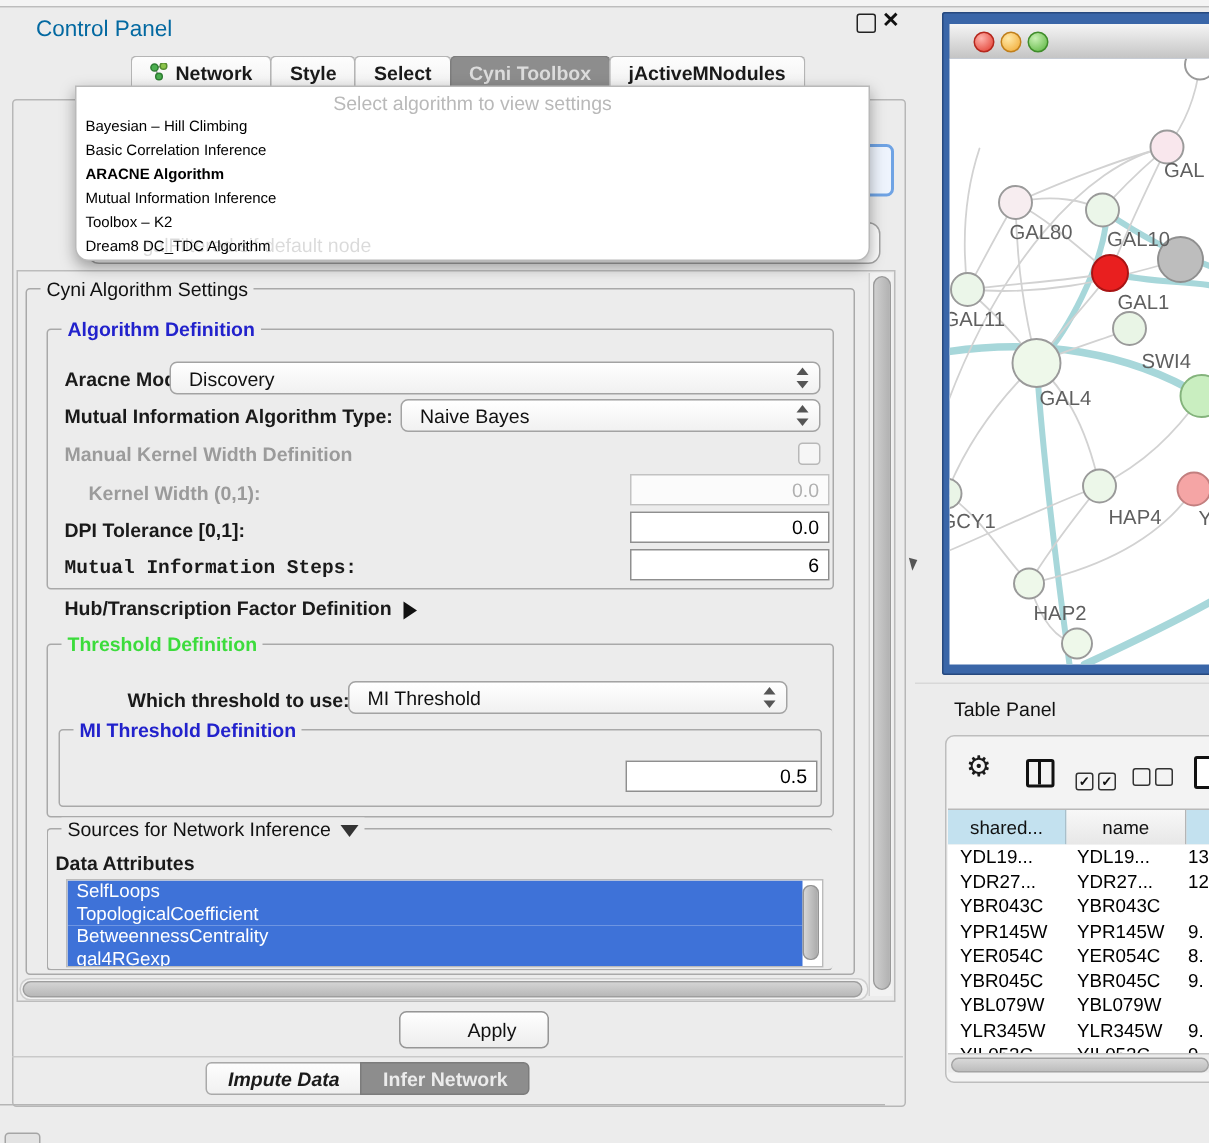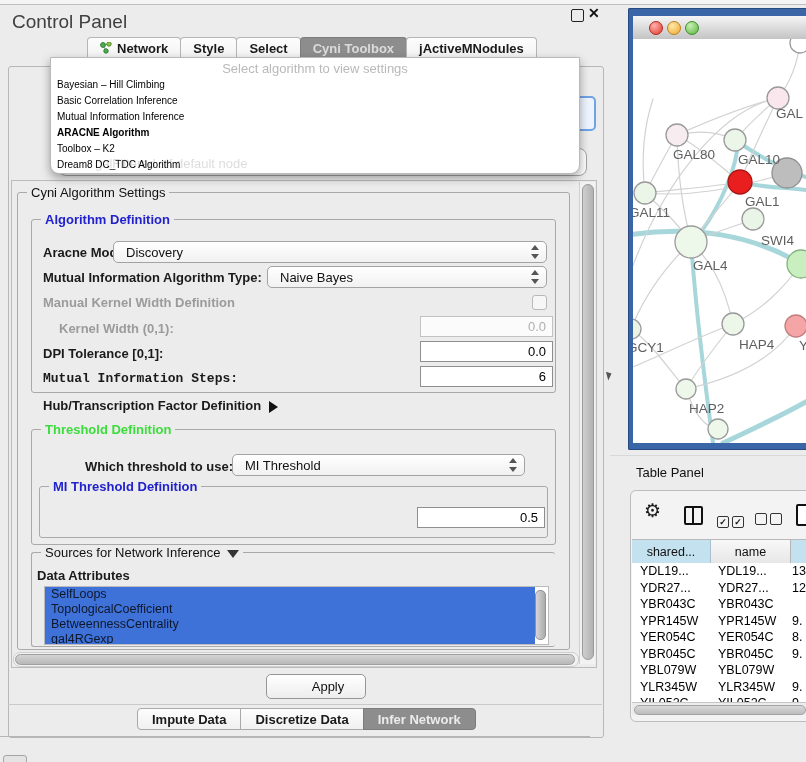--- a/index.html
+++ b/index.html
@@ -6,21 +6,21 @@
   body{
     width:806px;height:762px;position:relative;overflow:hidden;
     background:#ececec;
     font-family:"Liberation Sans", sans-serif;
     -webkit-font-smoothing:antialiased;
   }
   .abs{position:absolute;}
   
   .app-topstrip{left:0;top:0;width:806px;height:4px;background:#f4f4f4;border-bottom:1px solid #bdbdbd;}
   
-  .cp-title{left:12px;top:11px;font-size:19px;color:#404040;}
+  .cp-title{left:24px;top:11px;font-size:15px;color:#0369a1;}
   .float-btn{left:571px;top:9px;width:11px;height:11px;border:1.5px solid #222;border-radius:2px;background:transparent;cursor:default;}
   .close-btn{left:588px;top:5px;font-size:14px;font-weight:bold;color:#111;}
   
   .tabrow{left:88px;top:37px;height:22px;display:flex;}
   .tab{height:20px;border:1px solid #b5b5b5;border-bottom:none;background:linear-gradient(#fdfdfd,#f2f2f2);
        border-radius:4px 4px 0 0;display:flex;align-items:center;padding:0 12px;margin-left:-1px;
        font-size:13px;color:#1a1a1a;font-weight:600;}
   .tab.selected{background:#8d8d8d;color:#dcdcdc;border-color:#7d7d7d;}
   .tab .ticon{margin-right:5px;display:inline-block;width:12px;height:12px;}
   
@@ -45,30 +45,30 @@
   .stepper .dn{position:absolute;bottom:0;left:0;width:0;height:0;border-left:4px solid transparent;border-right:4px solid transparent;border-top:5px solid #555;}
   
   .field{border:1px solid #8f8f8f;background:#fff;height:19px;font-size:13px;color:#000;
          display:flex;align-items:center;justify-content:flex-end;padding-right:6px;}
   .field.dis{border-color:#c2c2c2;background:#fbfbfb;color:#b0b0b0;}
   .checkbox{width:13px;height:13px;border:1px solid #b8b8b8;border-radius:3px;background:#f6f6f6;}
   .arrow-right{display:inline-block;width:0;height:0;border-top:6px solid transparent;border-bottom:6px solid transparent;border-left:9px solid #111;vertical-align:middle;margin-left:8px;}
   .arrow-down{display:inline-block;width:0;height:0;border-left:6px solid transparent;border-right:6px solid transparent;border-top:8px solid #333;vertical-align:middle;margin-left:6px;}
   
   .attr-list{left:44px;top:586px;width:503px;height:57px;background:#fff;border:1px solid #bbb;overflow:hidden;}
-  .attr-item{height:15px;line-height:15px;background:#3e72d8;color:#0f172a;font-size:12.5px;padding-left:6px;width:484px;}
+  .attr-item{height:15px;line-height:15px;background:#3e72d8;color:#ffffff;font-size:12.5px;padding-left:6px;width:484px;}
   .attr-vscroll{position:absolute;right:2px;top:3px;width:9px;height:48px;background:linear-gradient(90deg,#d6d6d6,#ababab);border:1px solid #949494;border-radius:5px;}
   
   .apply-btn{left:266px;top:674px;width:74px;height:23px;border:1px solid #969696;border-radius:5px;
              background:linear-gradient(#ffffff,#ededed);font-size:13px;color:#111;display:flex;align-items:center;justify-content:center;padding-left:24px;}
   .bottom-divider{left:8px;top:704px;width:594px;height:1px;background:#c9c9c9;}
   .btabs{left:138px;top:708px;height:22px;display:flex;}
   .btab{height:20px;border:1px solid #a9a9a9;background:linear-gradient(#fdfdfd,#f0f0f0);margin-left:-1px;
         display:flex;align-items:center;padding:0 14px;font-size:13px;font-weight:bold;color:#1a1a1a;}
-  .btab:first-child{border-radius:4px 0 0 4px;}
+  .btab:first-child{border-radius:4px 0 0 4px;font-style:italic;}
   .btab:last-child{border-radius:0 4px 4px 0;}
   .btab.selected{background:#8d8d8d;color:#ececec;border-color:#7c7c7c;}
   .dock-bottom-line{left:0;top:736px;width:590px;height:1px;background:#b5b5b5;}
   
   .popup{left:50px;top:57px;width:528px;height:115px;background:#fff;border:1px solid #b9b9b9;
          border-radius:0 0 9px 9px;box-shadow:0 4px 10px rgba(0,0,0,.35);z-index:50;}
   .popup .placeholder{position:absolute;left:0;top:3px;width:100%;text-align:center;font-size:13px;color:#b9b9b9;}
   .algo-item{position:relative;height:16px;line-height:16px;font-size:10px;color:#000;padding-left:6px;}
   .algo-item.sel{font-weight:bold;}
   .ghost-text{position:absolute;left:44px;top:98px;font-size:13px;color:#000;opacity:.14;}
@@ -216,32 +216,31 @@
     <div class="attr-item">TopologicalCoefficient</div>
     <div class="attr-item">BetweennessCentrality</div>
     <div class="attr-item">gal4RGexp</div>
     <div class="attr-vscroll"></div>
   </div>
 
 <div class="abs apply-btn">Apply</div>
 <div class="abs bottom-divider"></div>
 <div class="abs btabs" id="bottom-tabs">
     <div class="btab">Impute Data</div>
-    <div class="btab">Discretize Data</div>
     <div class="btab selected">Infer Network</div>
   </div>
 <div class="abs dock-bottom-line"></div>
 
 <div class="abs popup">
   <div class="placeholder">Select algorithm to view settings</div>
   <div id="algo-list" style="position:absolute;left:0;top:19px;width:100%;">
       <div class="algo-item">Bayesian – Hill Climbing</div>
       <div class="algo-item">Basic Correlation Inference</div>
+      <div class="algo-item sel">ARACNE Algorithm</div>
       <div class="algo-item">Mutual Information Inference</div>
-      <div class="algo-item sel">ARACNE Algorithm</div>
       <div class="algo-item">Toolbox – K2</div>
       <div class="algo-item">Dream8 DC_TDC Algorithm</div>
     </div>
   <div class="ghost-text">galFiltered.sif default node</div>
 </div>
 
 <div class="abs netwin">
   <div class="net-titlebar">
     <span class="tlight red"></span>
     <span class="tlight yellow"></span>

